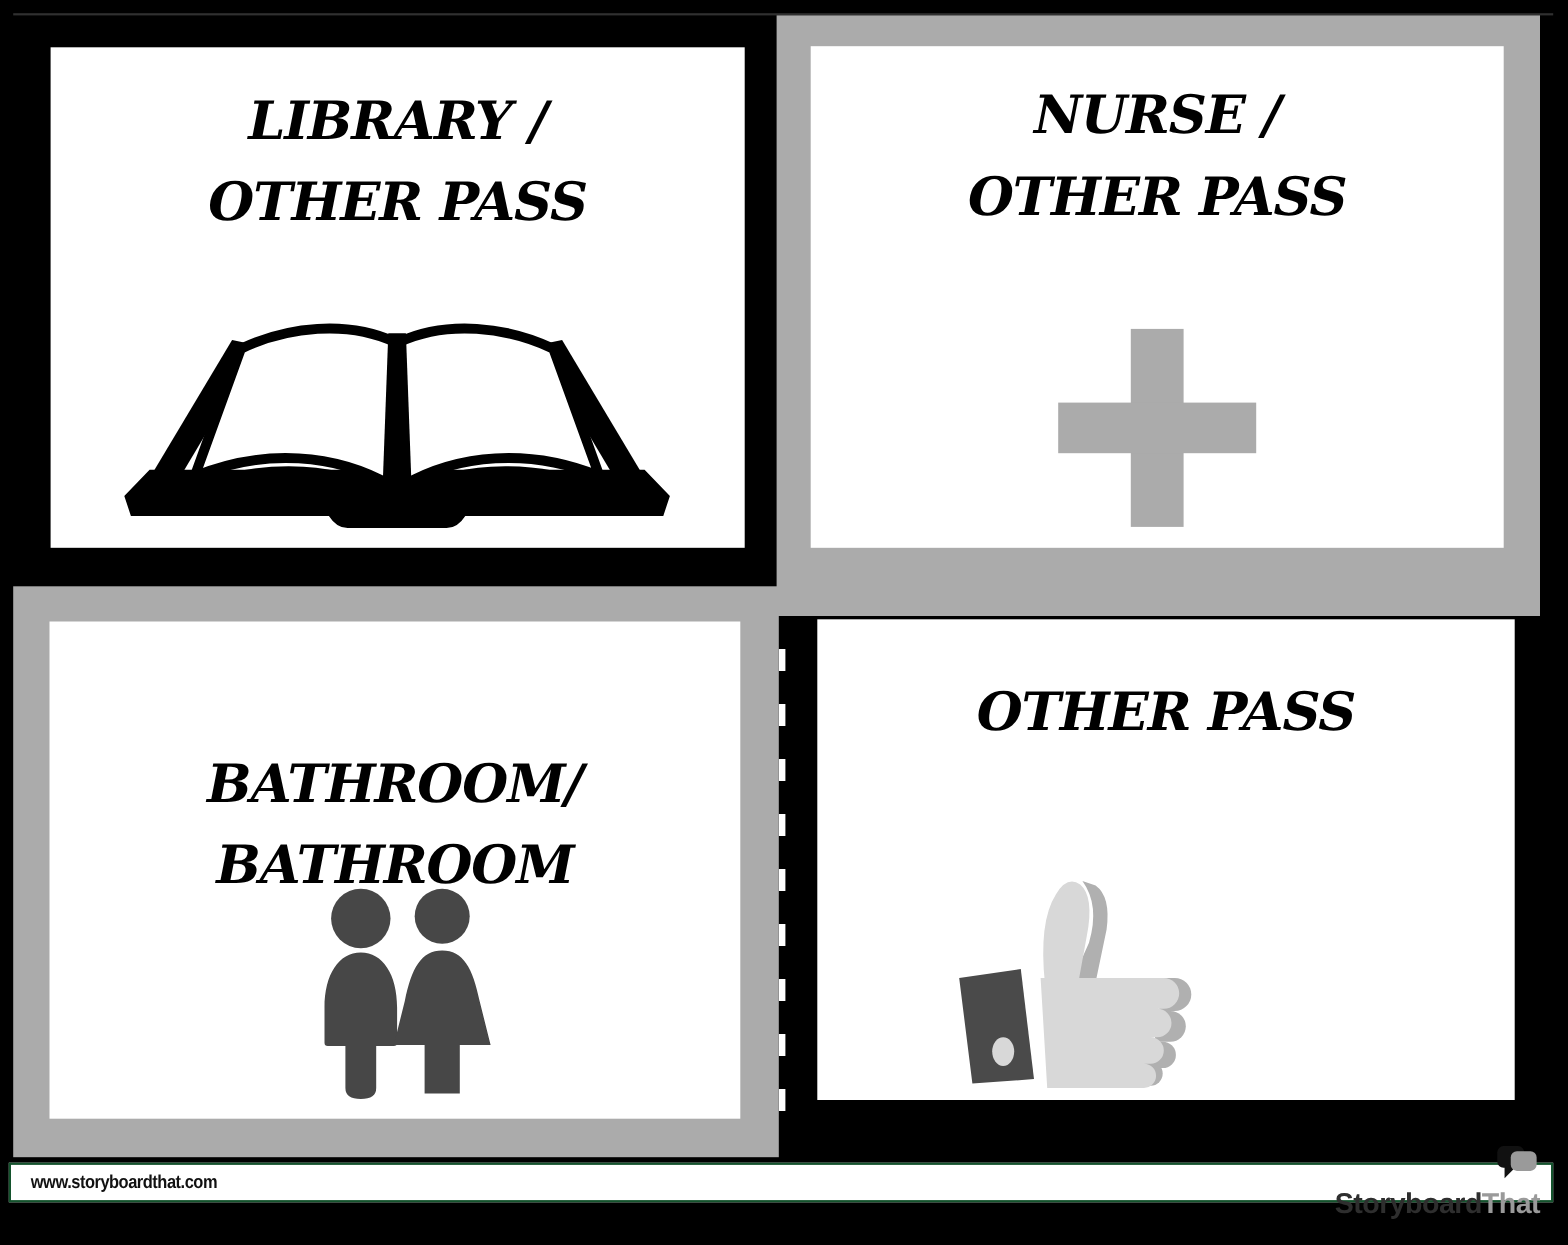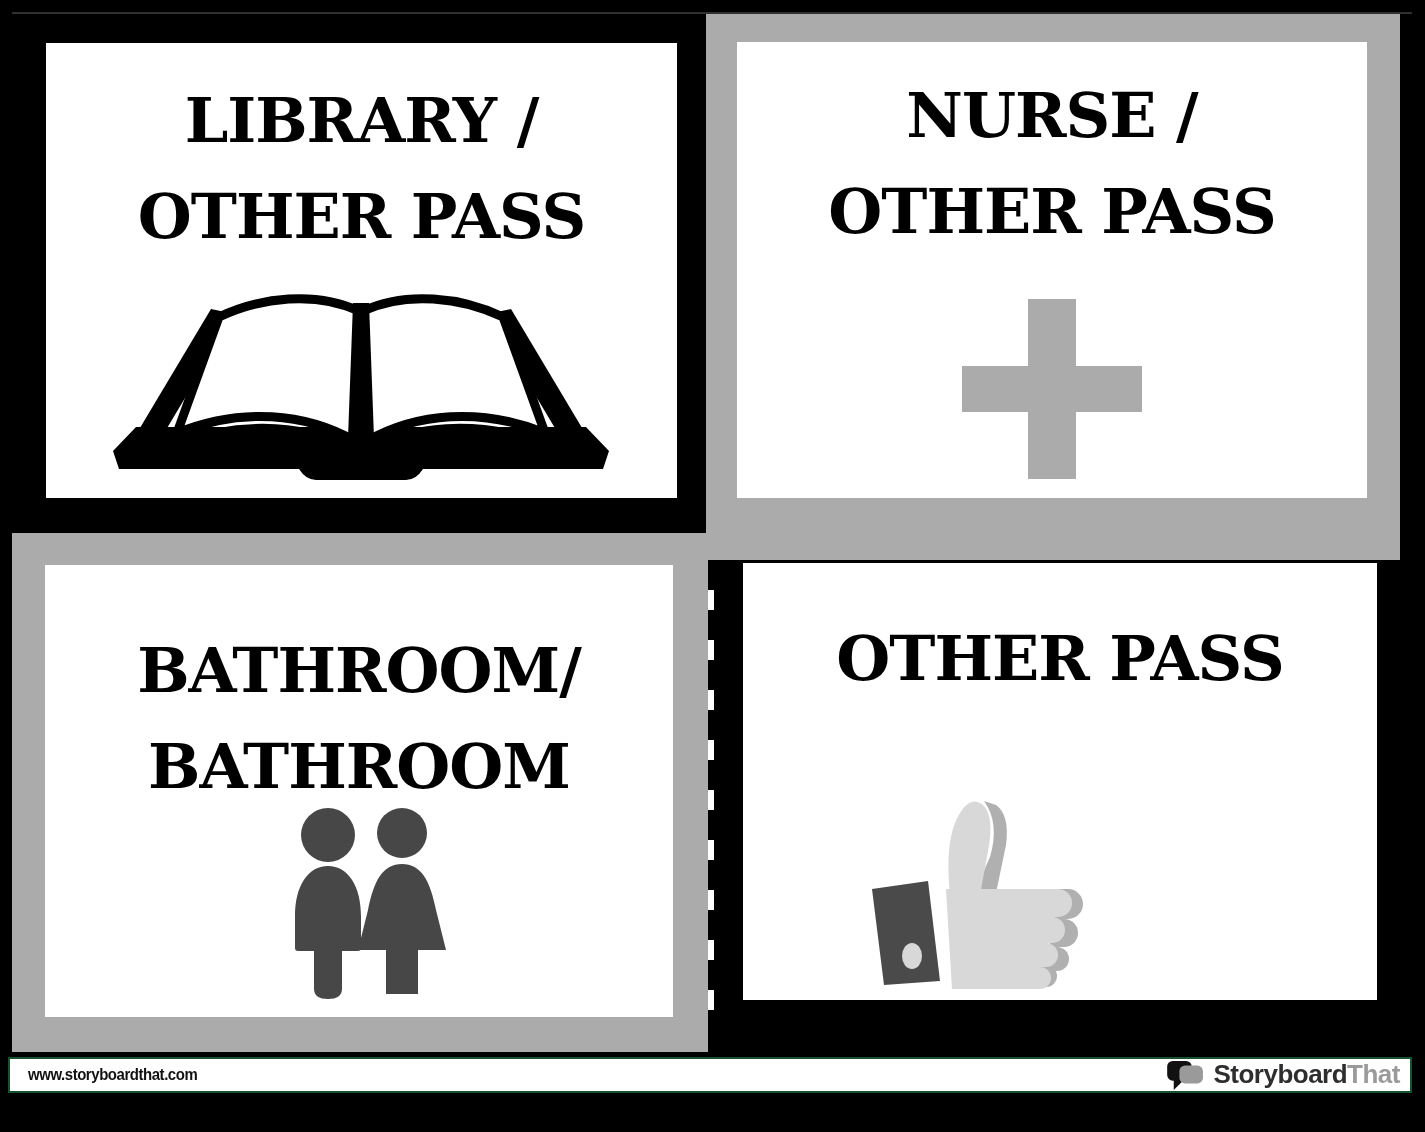--- a/index.html
+++ b/index.html
@@ -16,41 +16,42 @@
   }
   
   .card-frame{position:absolute;}
   .frame-silver{background:#ABABAB;}
   .card-white{position:absolute;background:#fff;}
   .card-title{
     width:100%;
     text-align:center;
     color:#000;
     font-weight:700;
-    font-size:62px;
+    font-size:48px;
     line-height:1.55;
     letter-spacing:-1px;
+    font-style:italic;
   }
   
   #card-library{left:46px;top:43px;width:631px;height:455px;}
   #card-library .card-title{padding-top:30px;}
   #book-svg{position:absolute;left:65px;top:238px;width:500px;height:205px;}
   
   #frame-nurse{left:706px;top:14px;width:694px;height:546px;}
   #card-nurse{left:31px;top:28px;width:630px;height:456px;}
   #card-nurse .card-title{padding-top:26px;}
   #plus-icon{
     position:absolute;left:225px;top:257px;width:180px;height:180px;
   }
   #plus-icon .v{position:absolute;left:66px;top:0;width:48px;height:180px;background:#ABABAB;}
   #plus-icon .h{position:absolute;left:0;top:67px;width:180px;height:46px;background:#ABABAB;}
   
   #frame-bathroom{left:12px;top:533px;width:696px;height:519px;}
   #card-bathroom{left:33px;top:32px;width:628px;height:452px;}
-  #card-bathroom .card-title{padding-top:58px;}
+  #card-bathroom .card-title{padding-top:80px;margin-top:31px;}
   #persons-svg{position:absolute;left:235px;top:233px;width:170px;height:215px;}
   
   #card-hall{left:743px;top:563px;width:634px;height:437px;}
   #card-hall .card-title{padding-top:48px;}
   #thumb-svg{position:absolute;left:115px;top:230px;width:240px;height:200px;}
   
   #divider-dashed{
     position:absolute;left:708px;top:40px;width:6px;height:995px;
     background:repeating-linear-gradient(to bottom,#fff 0 20px,#000 20px 50px);
   }
@@ -60,21 +61,21 @@
     background:#fff;border:2px solid #14532d;box-sizing:border-box;
     display:flex;align-items:center;justify-content:space-between;
     padding:0 10px 0 18px;
     font-family:"Liberation Sans", sans-serif;
   }
   #footer-url{
     font-weight:700;font-size:17px;color:#111;letter-spacing:-0.5px;
     transform:scaleX(0.88);transform-origin:left center;
     white-space:nowrap;
   }
-  #footer-logo{display:flex;align-items:flex-start;gap:7px;}
+  #footer-logo{display:flex;align-items:flex-end;gap:7px;flex-direction:column;}
   #logo-text{font-size:26px;font-weight:700;letter-spacing:-0.5px;white-space:nowrap;}
   #logo-text .primary{color:#2e2e2e;}
   #logo-text .secondary{color:#9a9a9a;}
 </style>
 </head>
 <body>
 
 <div id="poster">
 
   <div class="hairline"></div>

